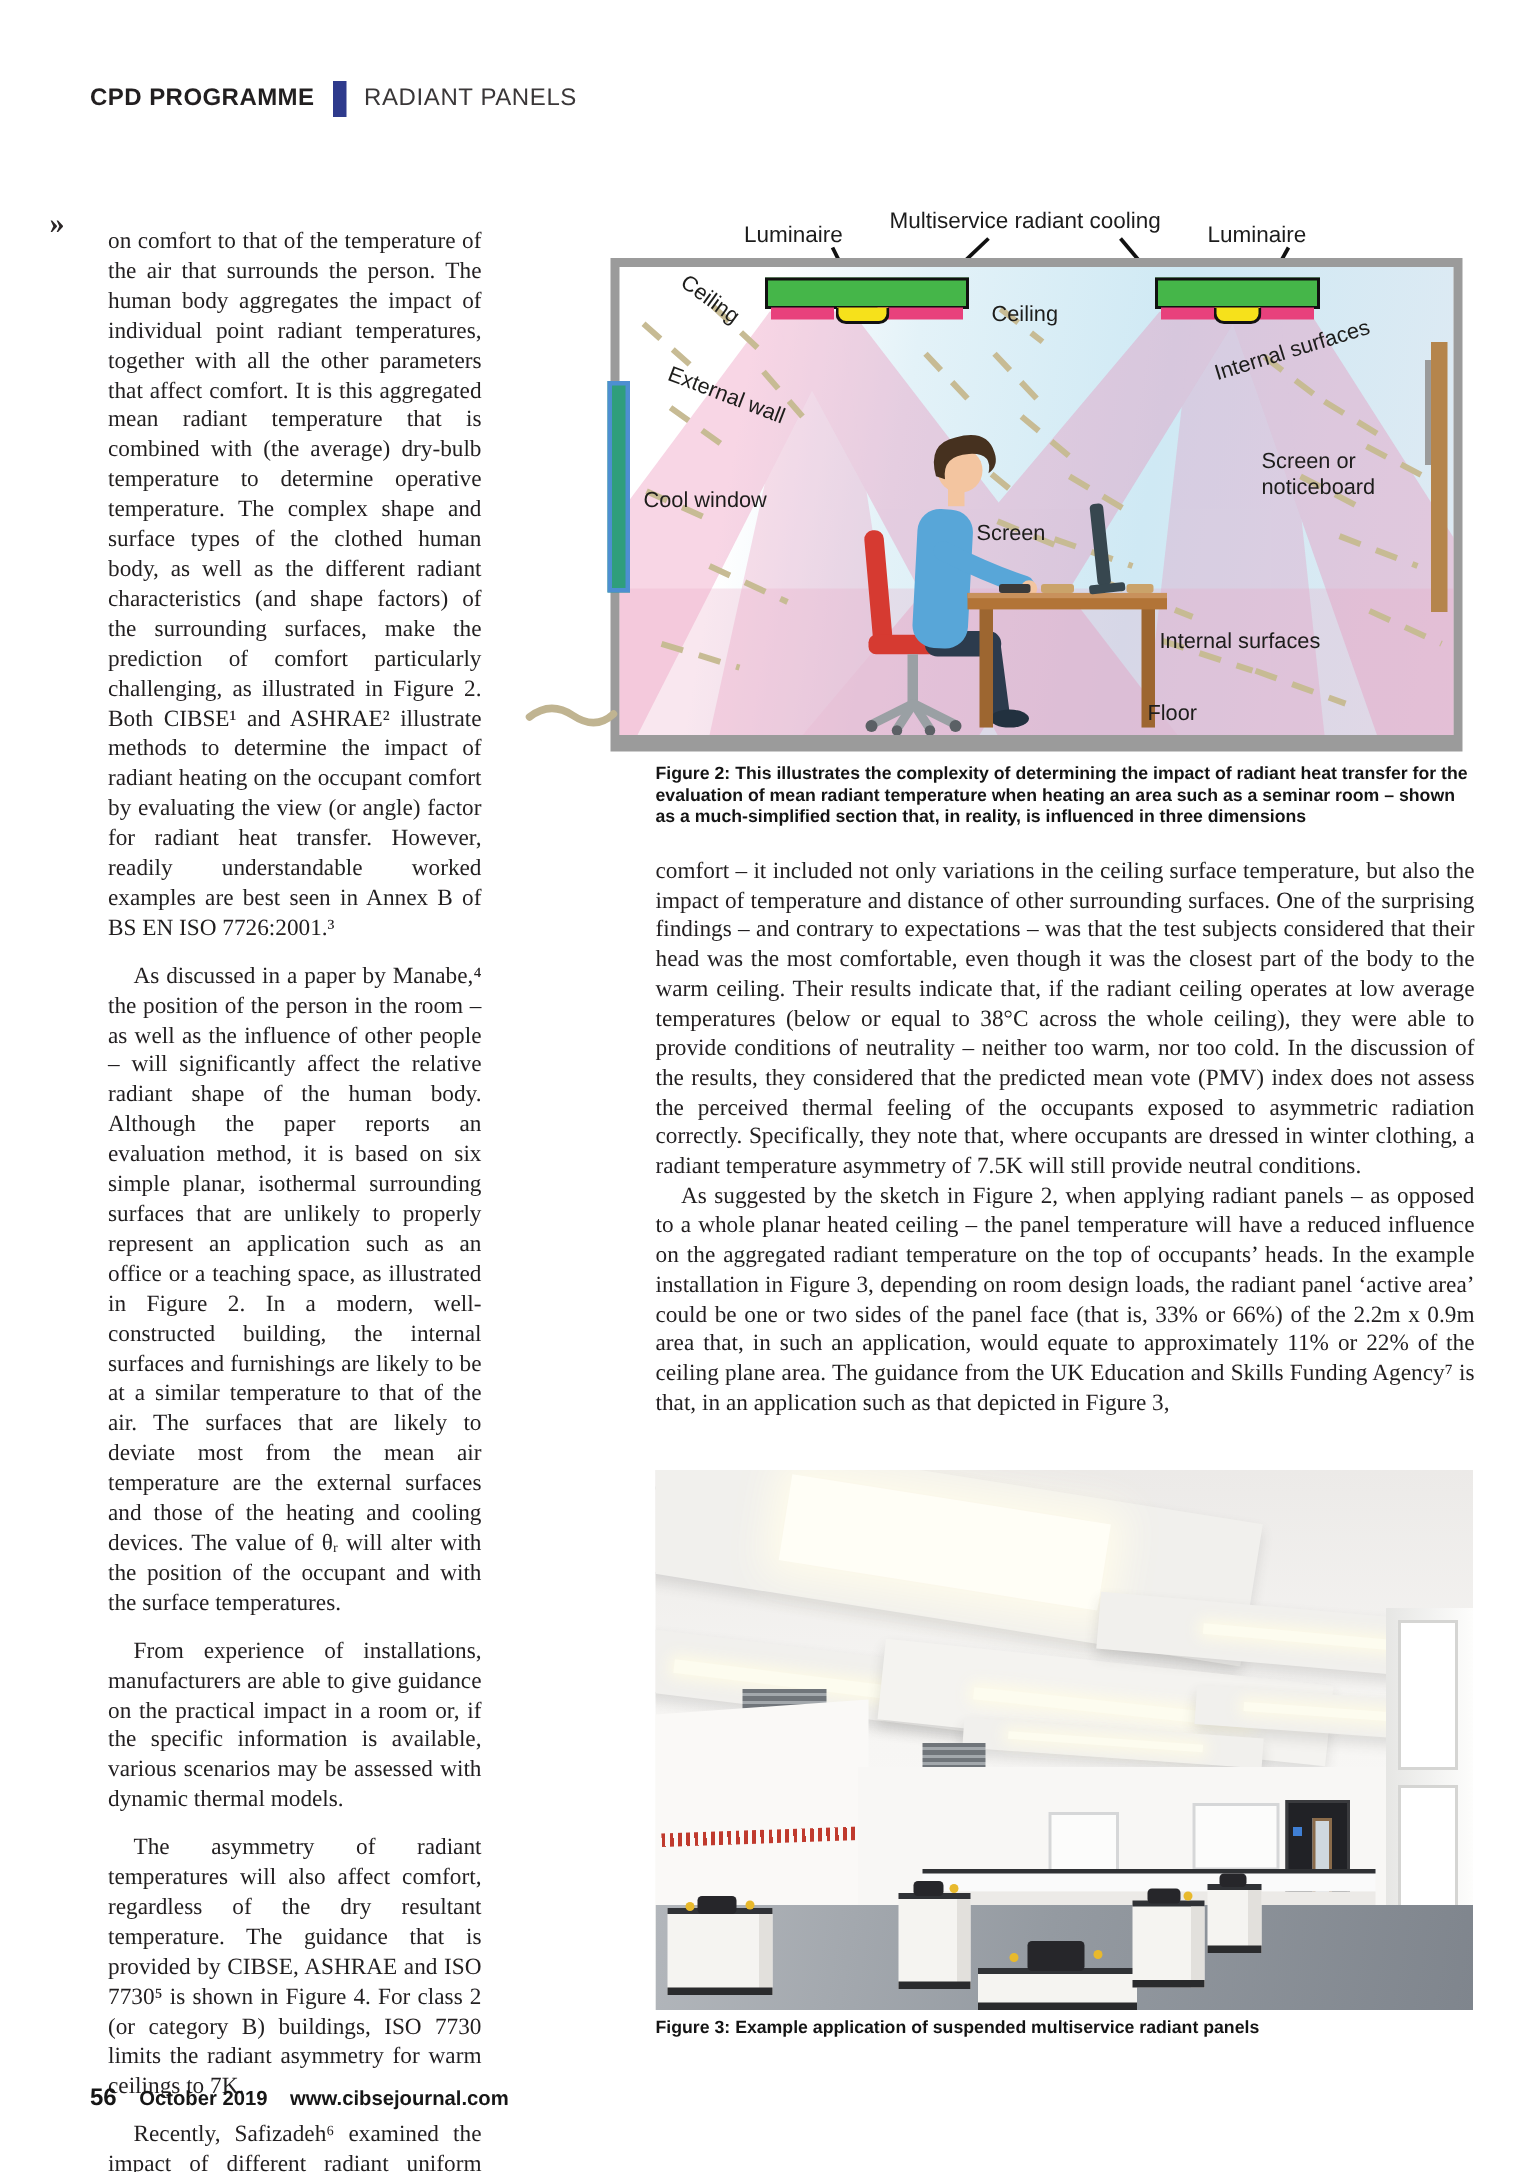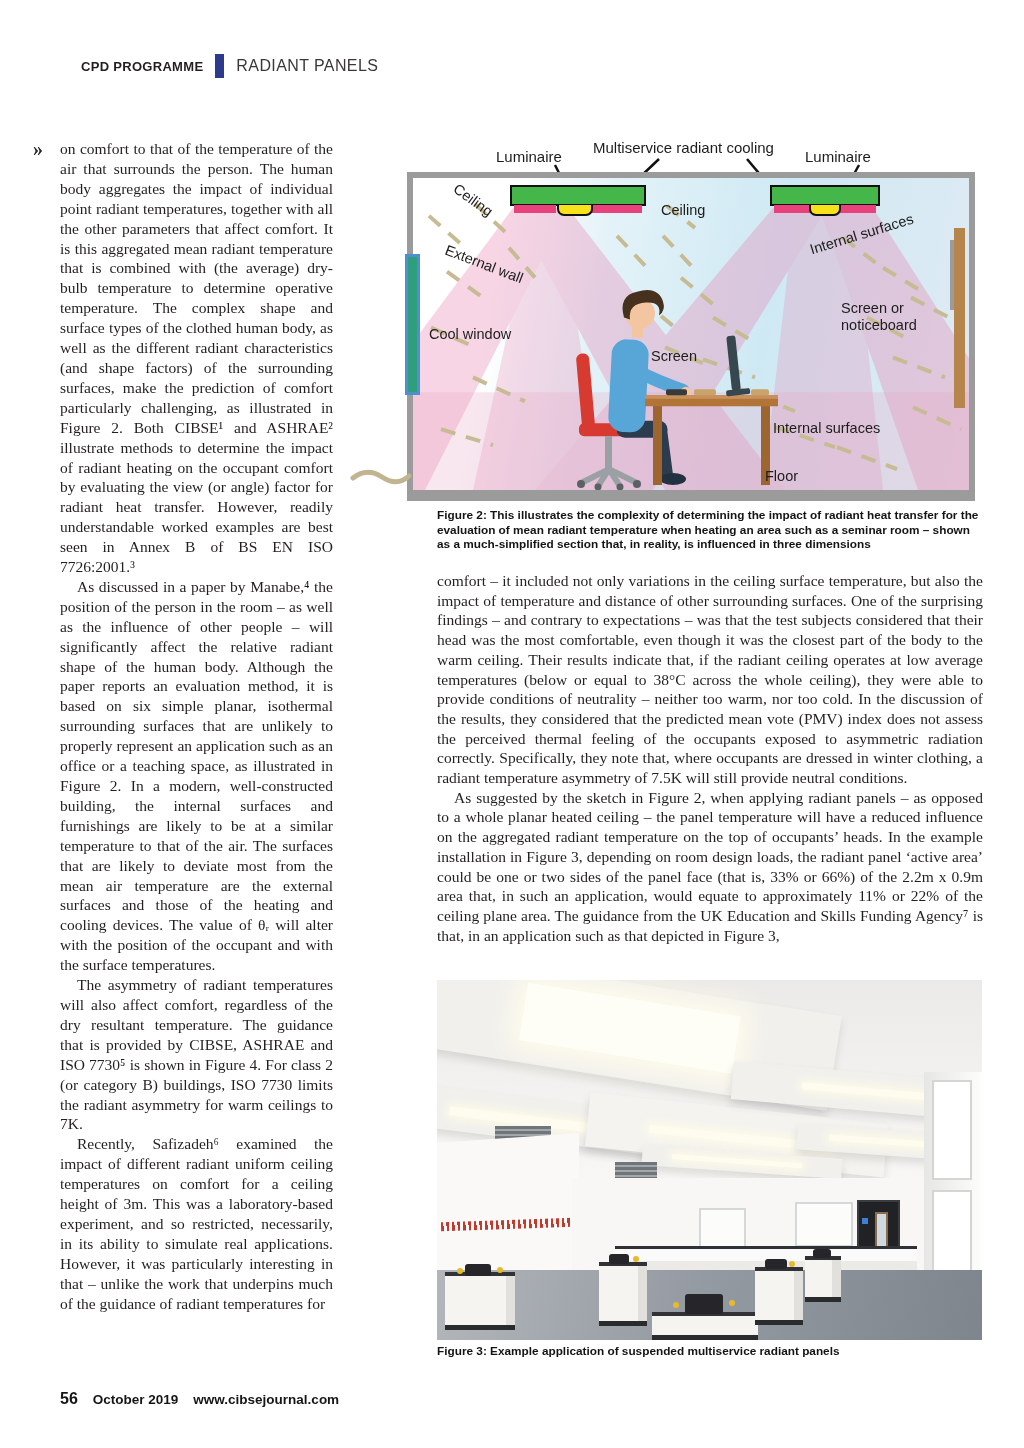--- a/index.html
+++ b/index.html
@@ -2,29 +2,29 @@
 <html><head>
 <meta charset="utf-8">
 <style>
   html,body{margin:0;padding:0;background:#ffffff;}
   #page{position:relative;width:1024px;height:1448px;background:#fff;overflow:hidden;
         font-family:"Liberation Serif","DejaVu Serif",serif;color:#221f20;}
 
   
   .header{position:absolute;left:60px;top:54px;display:flex;align-items:center;gap:12px;
           font-family:"Liberation Sans","DejaVu Sans",sans-serif;}
-  .kicker{font-size:13px;font-weight:bold;letter-spacing:.3px;color:#221f20;margin-left:21px;}
+  .kicker{font-size:16px;font-weight:bold;letter-spacing:.3px;color:#221f20;}
   .header-bar{width:9px;height:24px;background:#2e3a8c;}
   .topic{font-size:16px;color:#3a3738;letter-spacing:.4px;}
 
   
   .lead-glyph{position:absolute;left:33px;top:138px;font-size:20px;font-weight:bold;color:#2b2627;}
   .leftcol{position:absolute;left:60px;top:139px;width:273px;font-size:15.5px;line-height:19.9px;
            text-align:justify;color:#221f20;}
-  .leftcol p{margin:0;}
+  .leftcol p{margin:12px;}
   .leftcol p + p{text-indent:17px;}
 
   
   .fig2{position:absolute;left:407px;top:139px;width:568px;height:362px;
         font-family:"Liberation Sans","DejaVu Sans",sans-serif;}
   .callout{position:absolute;font-size:15px;color:#1c1c1c;white-space:nowrap;}
   .fig2-arrows{position:absolute;left:0;top:0;width:568px;height:362px;pointer-events:none;}
   .room{position:absolute;left:0;top:33px;right:0;bottom:0;
         border:6px solid #9b9b9b;border-bottom-width:11px;
         background:linear-gradient(100deg,#ffffff 16%,#e3f2f8 34%,#cfe9f4 62%,#dfeaf3 100%);}
@@ -98,20 +98,21 @@
   <div class="header">
     <span class="kicker">CPD PROGRAMME</span>
     <span class="header-bar"></span>
     <span class="topic">RADIANT PANELS</span>
   </div>
 
   <span class="lead-glyph">»</span>
   <div class="leftcol">
     <p>on comfort to that of the temperature of the air that surrounds the person. The human body aggregates the impact of individual point radiant temperatures, together with all the other parameters that affect comfort. It is this aggregated mean radiant temperature that is combined with (the average) dry-bulb temperature to determine operative temperature. The complex shape and surface types of the clothed human body, as well as the different radiant characteristics (and shape factors) of the surrounding surfaces, make the prediction of comfort particularly challenging, as illustrated in Figure 2. Both CIBSE¹ and ASHRAE² illustrate methods to determine the impact of radiant heating on the occupant comfort by evaluating the view (or angle) factor for radiant heat transfer. However, readily understandable worked examples are best seen in Annex B of BS EN ISO 7726:2001.³</p>
     <p>As discussed in a paper by Manabe,⁴ the position of the person in the room – as well as the influence of other people – will significantly affect the relative radiant shape of the human body. Although the paper reports an evaluation method, it is based on six simple planar, isothermal surrounding surfaces that are unlikely to properly represent an application such as an office or a teaching space, as illustrated in Figure 2. In a modern, well-constructed building, the internal surfaces and furnishings are likely to be at a similar temperature to that of the air. The surfaces that are likely to deviate most from the mean air temperature are the external surfaces and those of the heating and cooling devices. The value of θᵣ will alter with the position of the occupant and with the surface temperatures.</p>
+    <p>From experience of installations, manufacturers are able to give guidance on the practical impact in a room or, if the specific information is available, various scenarios may be assessed with dynamic thermal models.</p>
     <p>The asymmetry of radiant temperatures will also affect comfort, regardless of the dry resultant temperature. The guidance that is provided by CIBSE, ASHRAE and ISO 7730⁵ is shown in Figure 4. For class 2 (or category B) buildings, ISO 7730 limits the radiant asymmetry for warm ceilings to 7K.</p>
     <p>Recently, Safizadeh⁶ examined the impact of different radiant uniform ceiling temperatures on comfort for a ceiling height of 3m. This was a laboratory-based experiment, and so restricted, necessarily, in its ability to simulate real applications. However, it was particularly interesting in that – unlike the work that underpins much of the guidance of radiant temperatures for</p>
   </div>
 
   <div class="fig2">
     <span class="callout" style="left:89px;top:9px;">Luminaire</span>
     <span class="callout" style="left:186px;top:0;">Multiservice radiant cooling</span>
     <span class="callout" style="left:398px;top:9px;">Luminaire</span>
 
     <svg class="fig2-arrows" viewBox="0 0 568 362">

